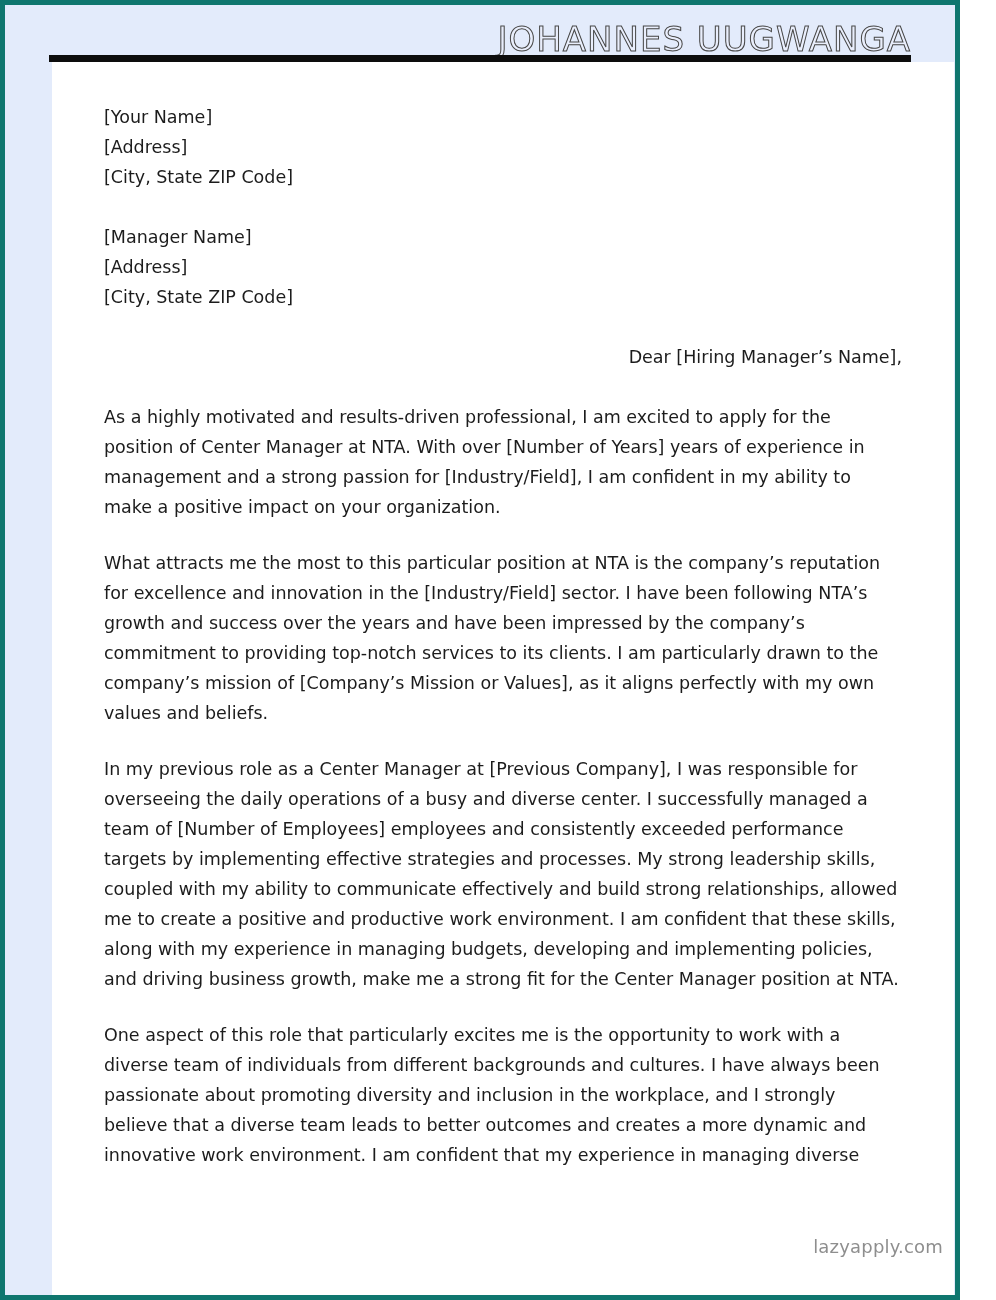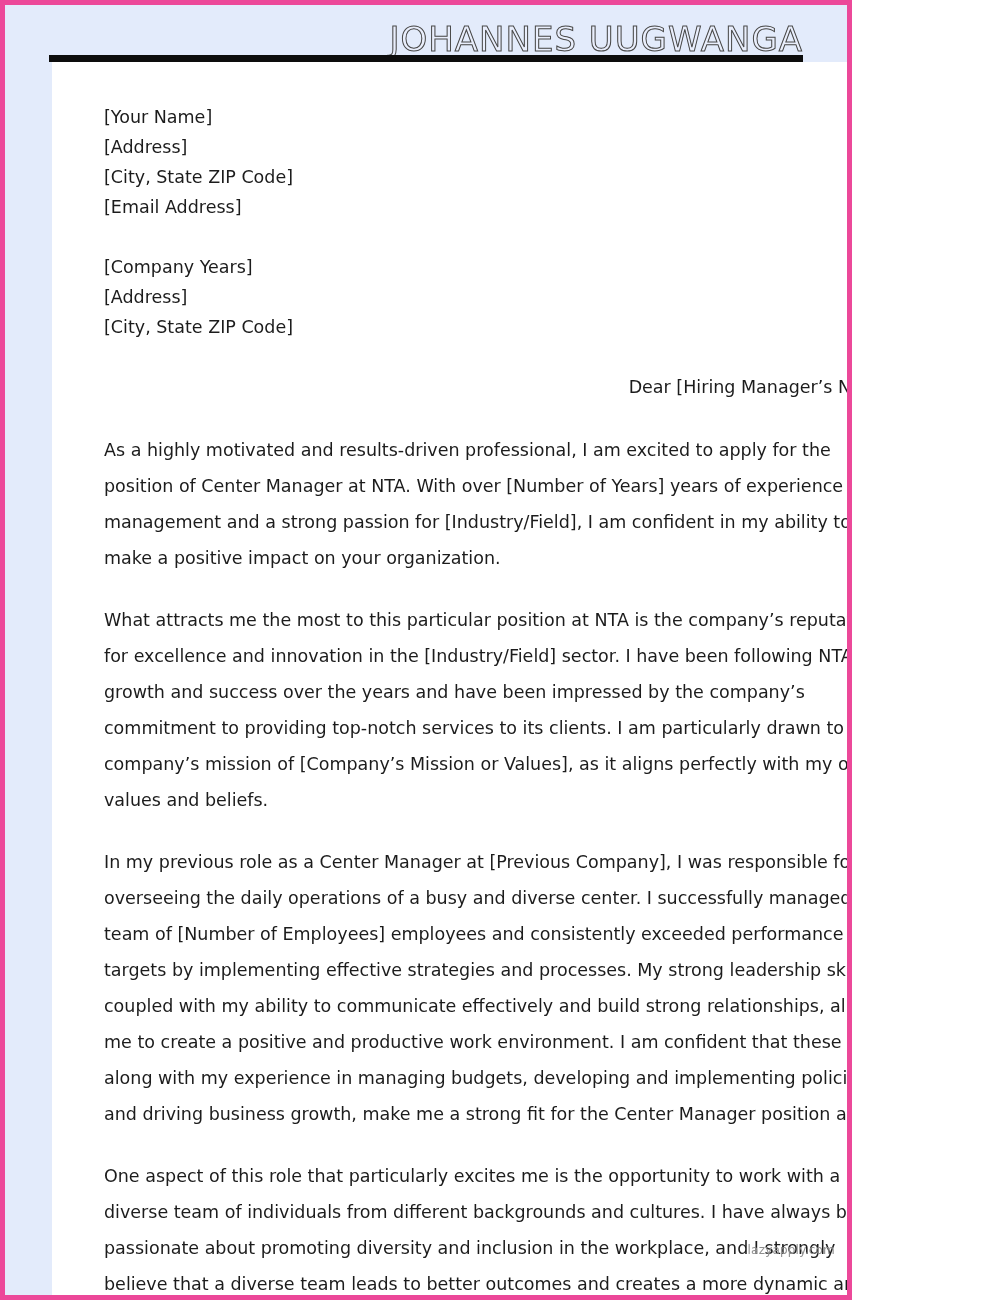--- a/index.html
+++ b/index.html
@@ -8,25 +8,25 @@
     background: #ffffff;
   }
   body {
     width: 996px;
     height: 1300px;
     overflow: hidden;
     font-family: "DejaVu Sans", sans-serif;
   }
   .page {
     position: relative;
-    width: 852px;
+    width: 960px;
     height: 1300px;
     box-sizing: border-box;
     background: #e3ebfb;
-    border: 5px solid #ec4899;
+    border: 5px solid #0f766e;
     overflow: hidden;
   }
   
   .header {
     position: absolute;
     top: 0;
     left: 0;
     right: 0;
     height: 55px;
     background: #e3ebfb;
@@ -68,33 +68,33 @@
     margin: 0 0 20px 0;
   }
   .line {
     font-size: 17.5px;
     line-height: 30px;
     color: #1c1c1c;
     white-space: pre-wrap;
   }
   .para {
     font-size: 17.5px;
-    line-height: 36px;
+    line-height: 30px;
     color: #1c1c1c;
     margin: 0 0 26px 0;
     text-align: left;
   }
   .addr-block { margin-bottom: 30px; }
   .addr-block2 { margin-bottom: 30px; }
   .salutation { margin-bottom: 30px; text-align: right; }
   .watermark {
     position: absolute;
     right: 12px;
     bottom: 38px;
-    font-size: 12px;
+    font-size: 18px;
     color: #8e8e8e;
     font-family: "DejaVu Sans", sans-serif;
     letter-spacing: 0.2px;
   }
 </style>
 </head>
 <body>
 
 <div class="page">
 
@@ -102,25 +102,24 @@
     <div class="header-name">JOHANNES UUGWANGA</div>
     <div class="header-rule"></div>
   </div>
 
   <div class="sheet">
 
     <div class="block addr-block">
       <div class="line">[Your Name]</div>
       <div class="line">[Address]</div>
       <div class="line">[City, State ZIP Code]</div>
-      <div class="line">[Email Address]</div>
     </div>
 
     <div class="block addr-block2">
-      <div class="line">[Company Years]</div>
+      <div class="line">[Manager Name]</div>
       <div class="line">[Address]</div>
       <div class="line">[City, State ZIP Code]</div>
     </div>
 
     <div class="block salutation">
       <div class="line">Dear [Hiring Manager’s Name],</div>
     </div>
 
     <p class="para">As a highly motivated and results-driven professional, I am excited to apply for the position of Center Manager at NTA. With over [Number of Years] years of experience in management and a strong passion for [Industry/Field], I am confident in my ability to make a positive impact on your organization.</p>
     <p class="para">What attracts me the most to this particular position at NTA is the company’s reputation for excellence and innovation in the [Industry/Field] sector. I have been following NTA’s growth and success over the years and have been impressed by the company’s commitment to providing top-notch services to its clients. I am particularly drawn to the company’s mission of [Company’s Mission or Values], as it aligns perfectly with my own values and beliefs.</p>

